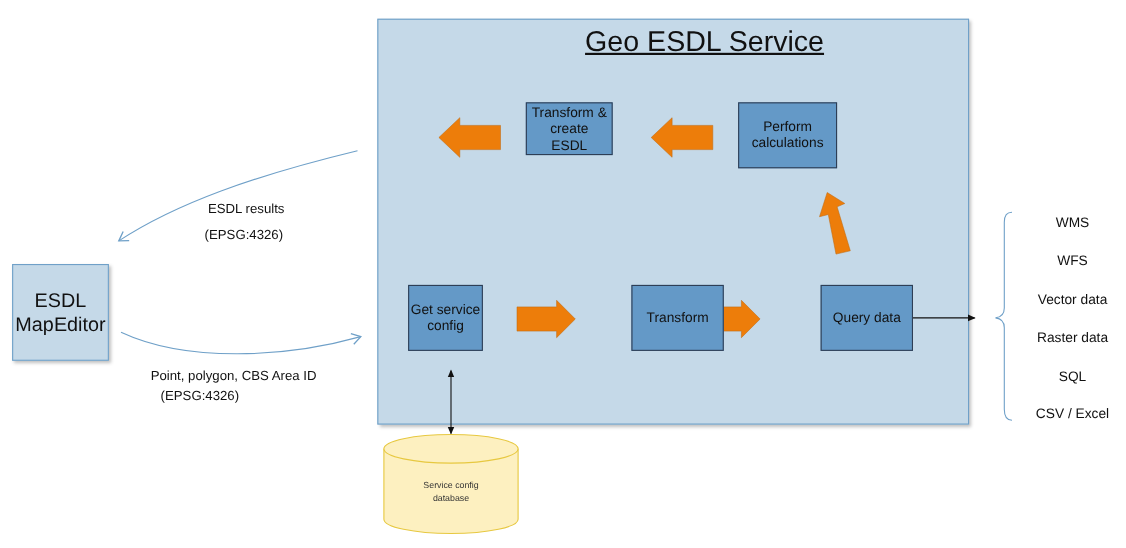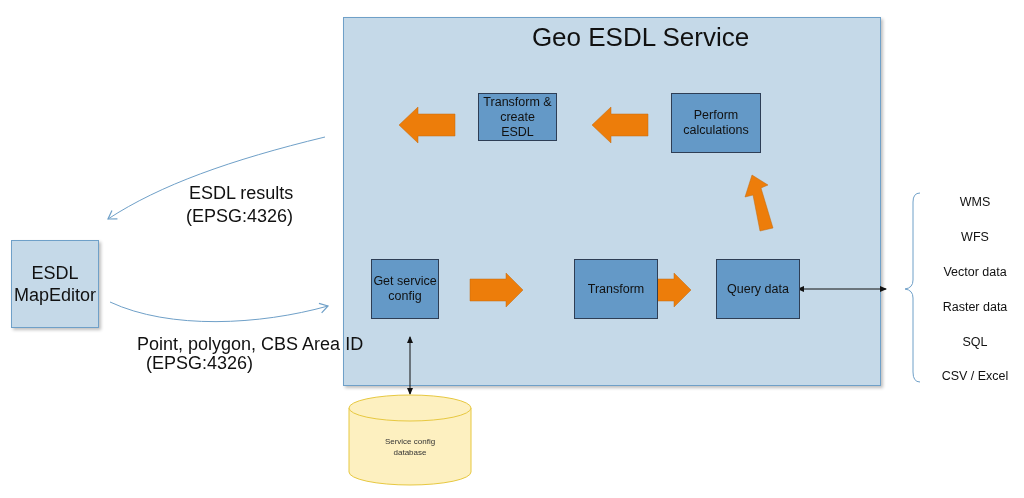--- a/index.html
+++ b/index.html
@@ -1,22 +1,22 @@
 <!DOCTYPE html>
 <html><head>
 <meta charset="utf-8">
 <style>
   html,body{margin:0;padding:0;background:#fff;}
   body{width:1024px;height:498px;position:relative;overflow:hidden;font-family:"Liberation Sans",sans-serif;color:#111;}
   .abs{position:absolute;}
   .outer{left:343px;top:17px;width:536px;height:367px;background:#c5d9e8;border:1px solid #6fa0c8;box-shadow:2px 2px 3px rgba(0,0,0,0.25);}
-  .title{left:343px;top:22px;width:595px;text-align:center;font-size:26px;color:#111;}
+  .title{left:343px;top:22px;width:595px;text-align:center;font-size:26px;color:#111;text-decoration:underline;}
   .box{background:#6499c7;border:1px solid #2e3e55;display:flex;align-items:center;justify-content:center;text-align:center;font-size:12.5px;line-height:15px;color:#111;box-sizing:border-box;white-space:pre-line;}
   .editor{left:11px;top:240px;width:88px;height:88px;background:#c5d9e8;border:1px solid #6fa0c8;box-shadow:2px 2px 3px rgba(0,0,0,0.25);display:flex;align-items:center;justify-content:center;text-align:center;font-size:18px;line-height:22px;white-space:pre-line;box-sizing:border-box;}
-  .lbl{font-size:18px;color:#111;white-space:nowrap;}
+  .lbl{font-size:12px;color:#111;white-space:nowrap;}
   .src{font-size:12.5px;color:#111;width:90px;text-align:center;left:930px;}
   svg.overlay{position:absolute;left:0;top:0;}
   .db-text{font-size:8px;text-align:center;line-height:11px;white-space:pre-line;color:#333;}
 </style>
 </head>
 <body>
 
 <div class="abs outer"></div>
 <div class="abs title">Geo ESDL Service</div>
 
@@ -51,21 +51,21 @@
 </svg>
 
 <div class="abs box" style="left:478px;top:93px;width:79px;height:48px;">Transform &amp;
 create
 ESDL</div>
 <div class="abs box" style="left:671px;top:93px;width:90px;height:60px;">Perform
 calculations</div>
 <div class="abs box" style="left:371px;top:259px;width:68px;height:60px;">Get service
 config</div>
 <div class="abs box" style="left:538px;top:259px;width:84px;height:60px;margin-left:36px;">Transform</div>
-<div class="abs box" style="left:716px;top:259px;width:84px;height:60px;text-align:center;">Query data</div>
+<div class="abs box" style="left:746px;top:259px;width:84px;height:60px;text-align:center;">Query data</div>
 
 <div class="abs editor">ESDL
 MapEditor</div>
 
 <div class="abs lbl" style="left:189px;top:183px;">ESDL results</div>
 <div class="abs lbl" style="left:186px;top:206px;">(EPSG:4326)</div>
 <div class="abs lbl" style="left:137px;top:334px;">Point, polygon, CBS Area ID</div>
 <div class="abs lbl" style="left:146px;top:353px;">(EPSG:4326)</div>
 
 <div class="abs db-text" style="left:349px;top:436px;width:122px;">Service config

